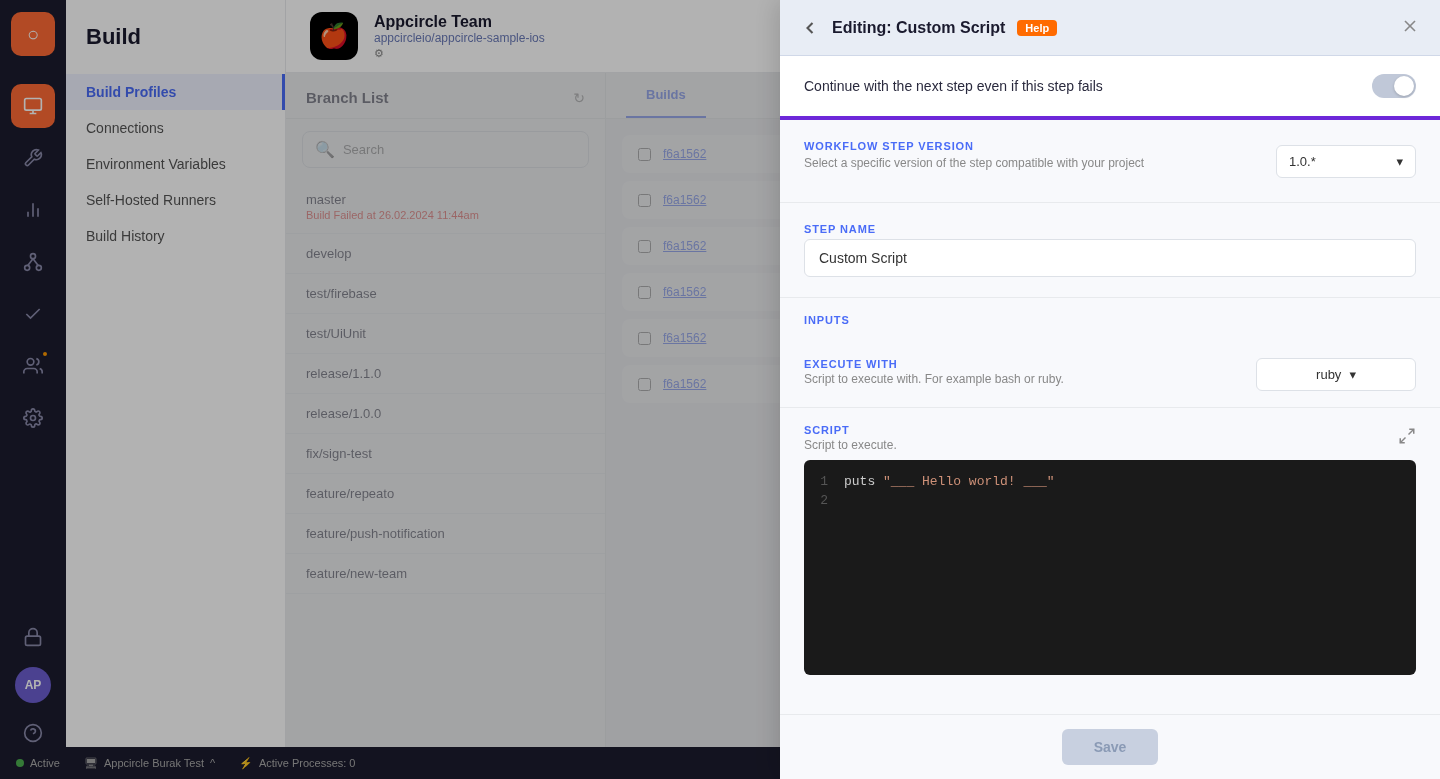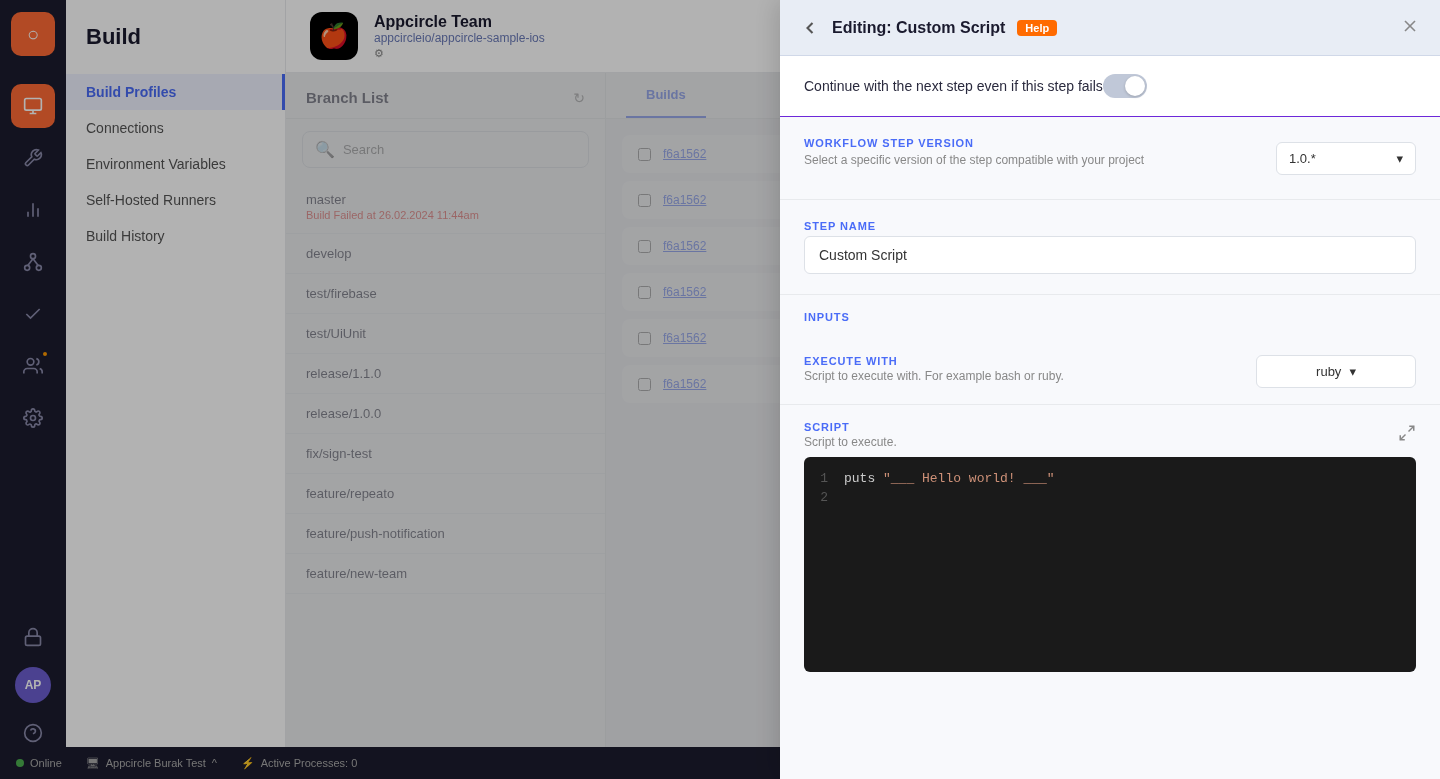--- a/index.html
+++ b/index.html
@@ -267,21 +267,22 @@
       overflow-y: auto;
       padding: 0;
     }
 
     
     .toggle-row {
       background: white;
       padding: 18px 24px;
       display: flex;
       align-items: center;
-      border-bottom: 1px solid #6d28d9;
+      justify-content: space-between;
+      border-bottom: 4px solid #6d28d9;
     }
     .toggle-label { font-size: 14px; color: #2a2a3e; }
     .toggle-switch {
       width: 44px;
       height: 24px;
       background: #c0c8d8;
       border-radius: 12px;
       position: relative;
       cursor: pointer;
     }
@@ -746,26 +747,29 @@
           <span class="line-code">puts <span class="code-string">"___ Hello world! ___"</span></span>
         </div>
         <div class="code-line">
           <span class="line-num">2</span>
           <span class="line-code"></span>
         </div>
       </div>
     </div>
   </div>
 
+  <div class="edit-footer">
+    <button class="save-btn">Save</button>
+  </div>
 </div>
 
 <div class="status-bar">
   <div class="status-indicator">
     <div class="status-dot"></div>
-    <span class="status-text">Online</span>
+    <span class="status-text">Active</span>
   </div>
   <div class="status-indicator">
     <span class="status-text">🖥</span>
     <span class="status-text">Appcircle Burak Test</span>
     <span class="status-text">^</span>
   </div>
   <div class="status-indicator">
     <span class="status-text">⚡</span>
     <span class="status-text">Active Processes: 0</span>
   </div>

